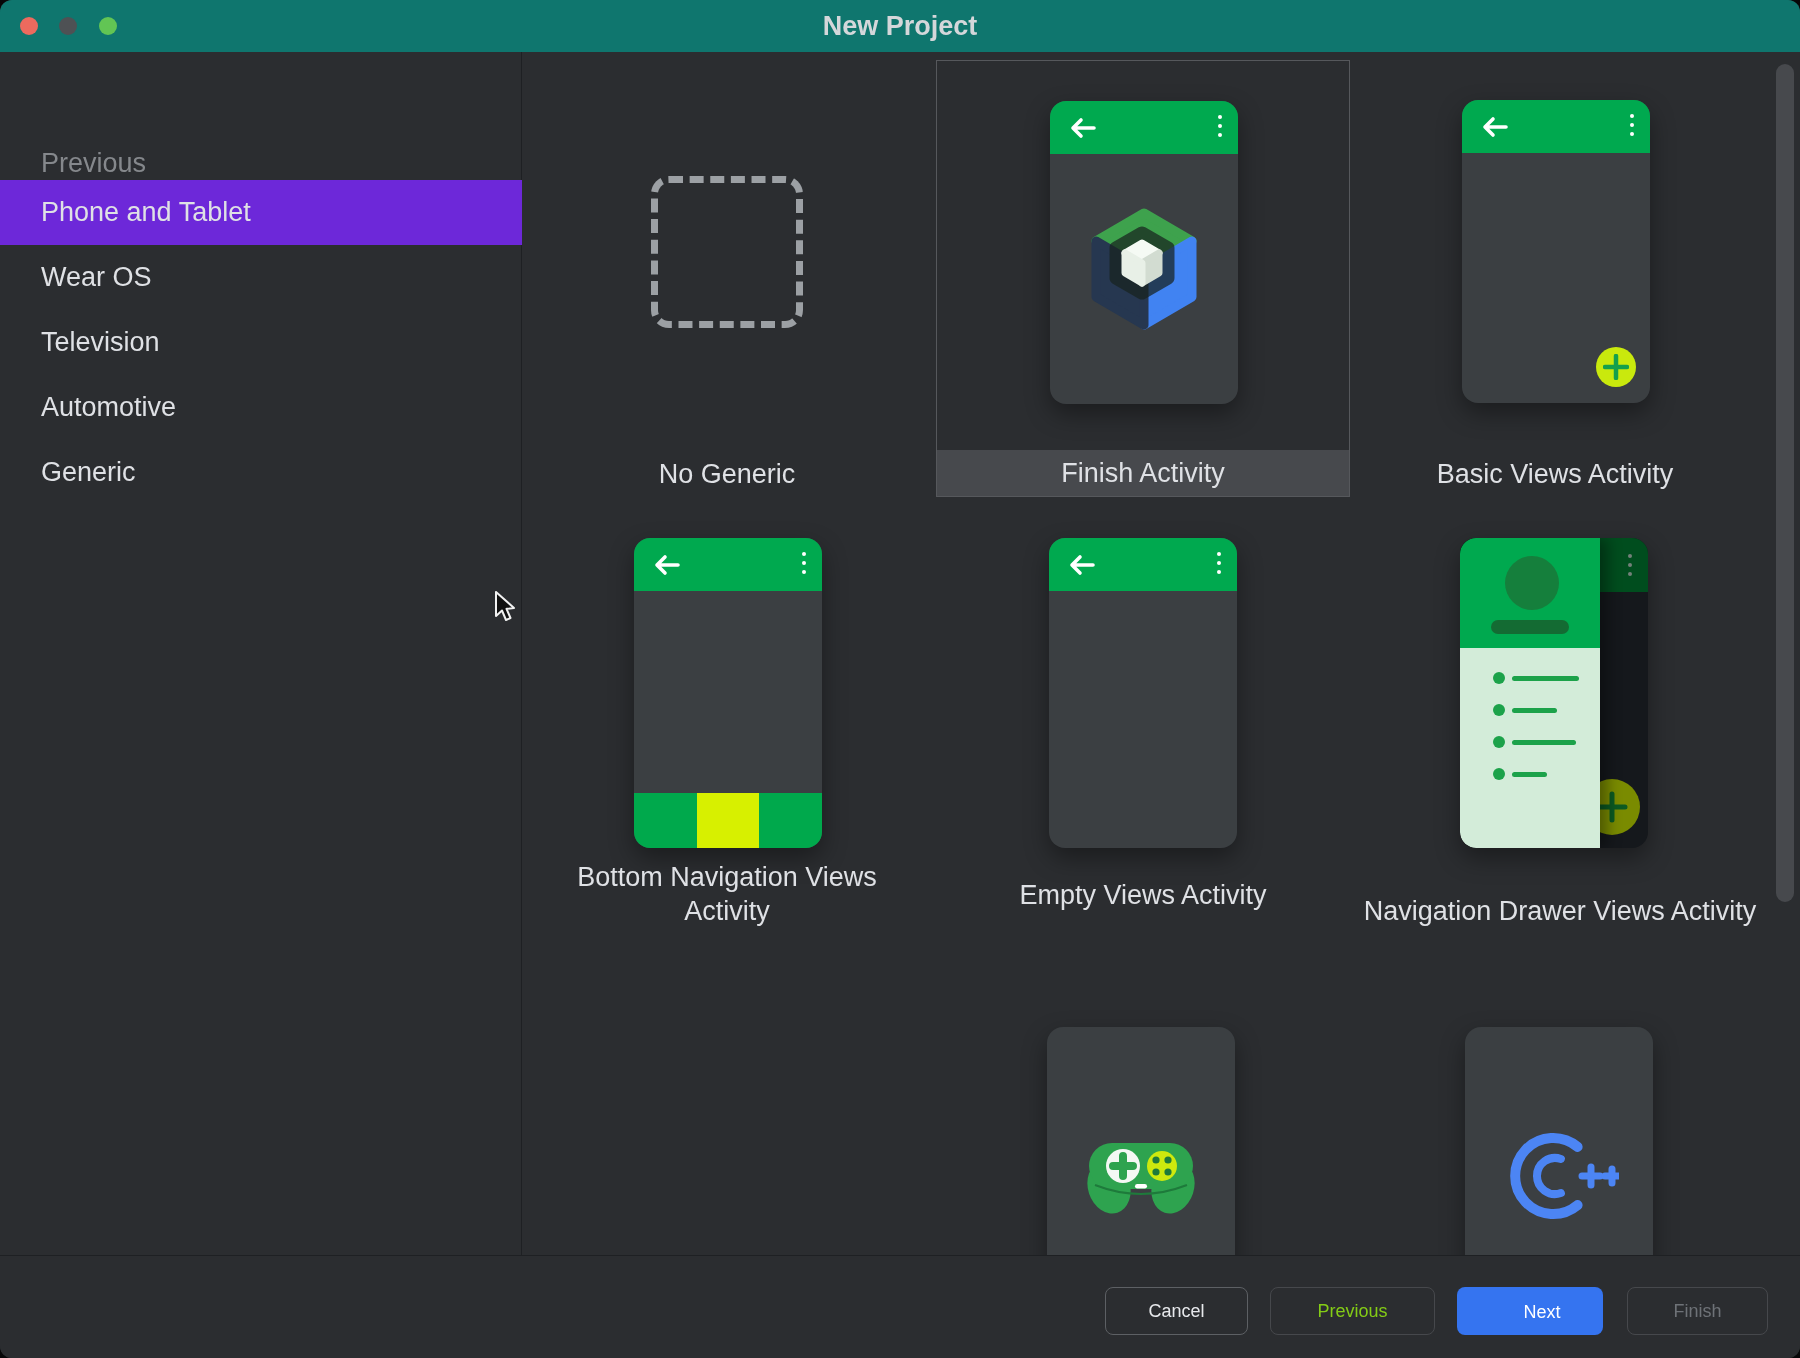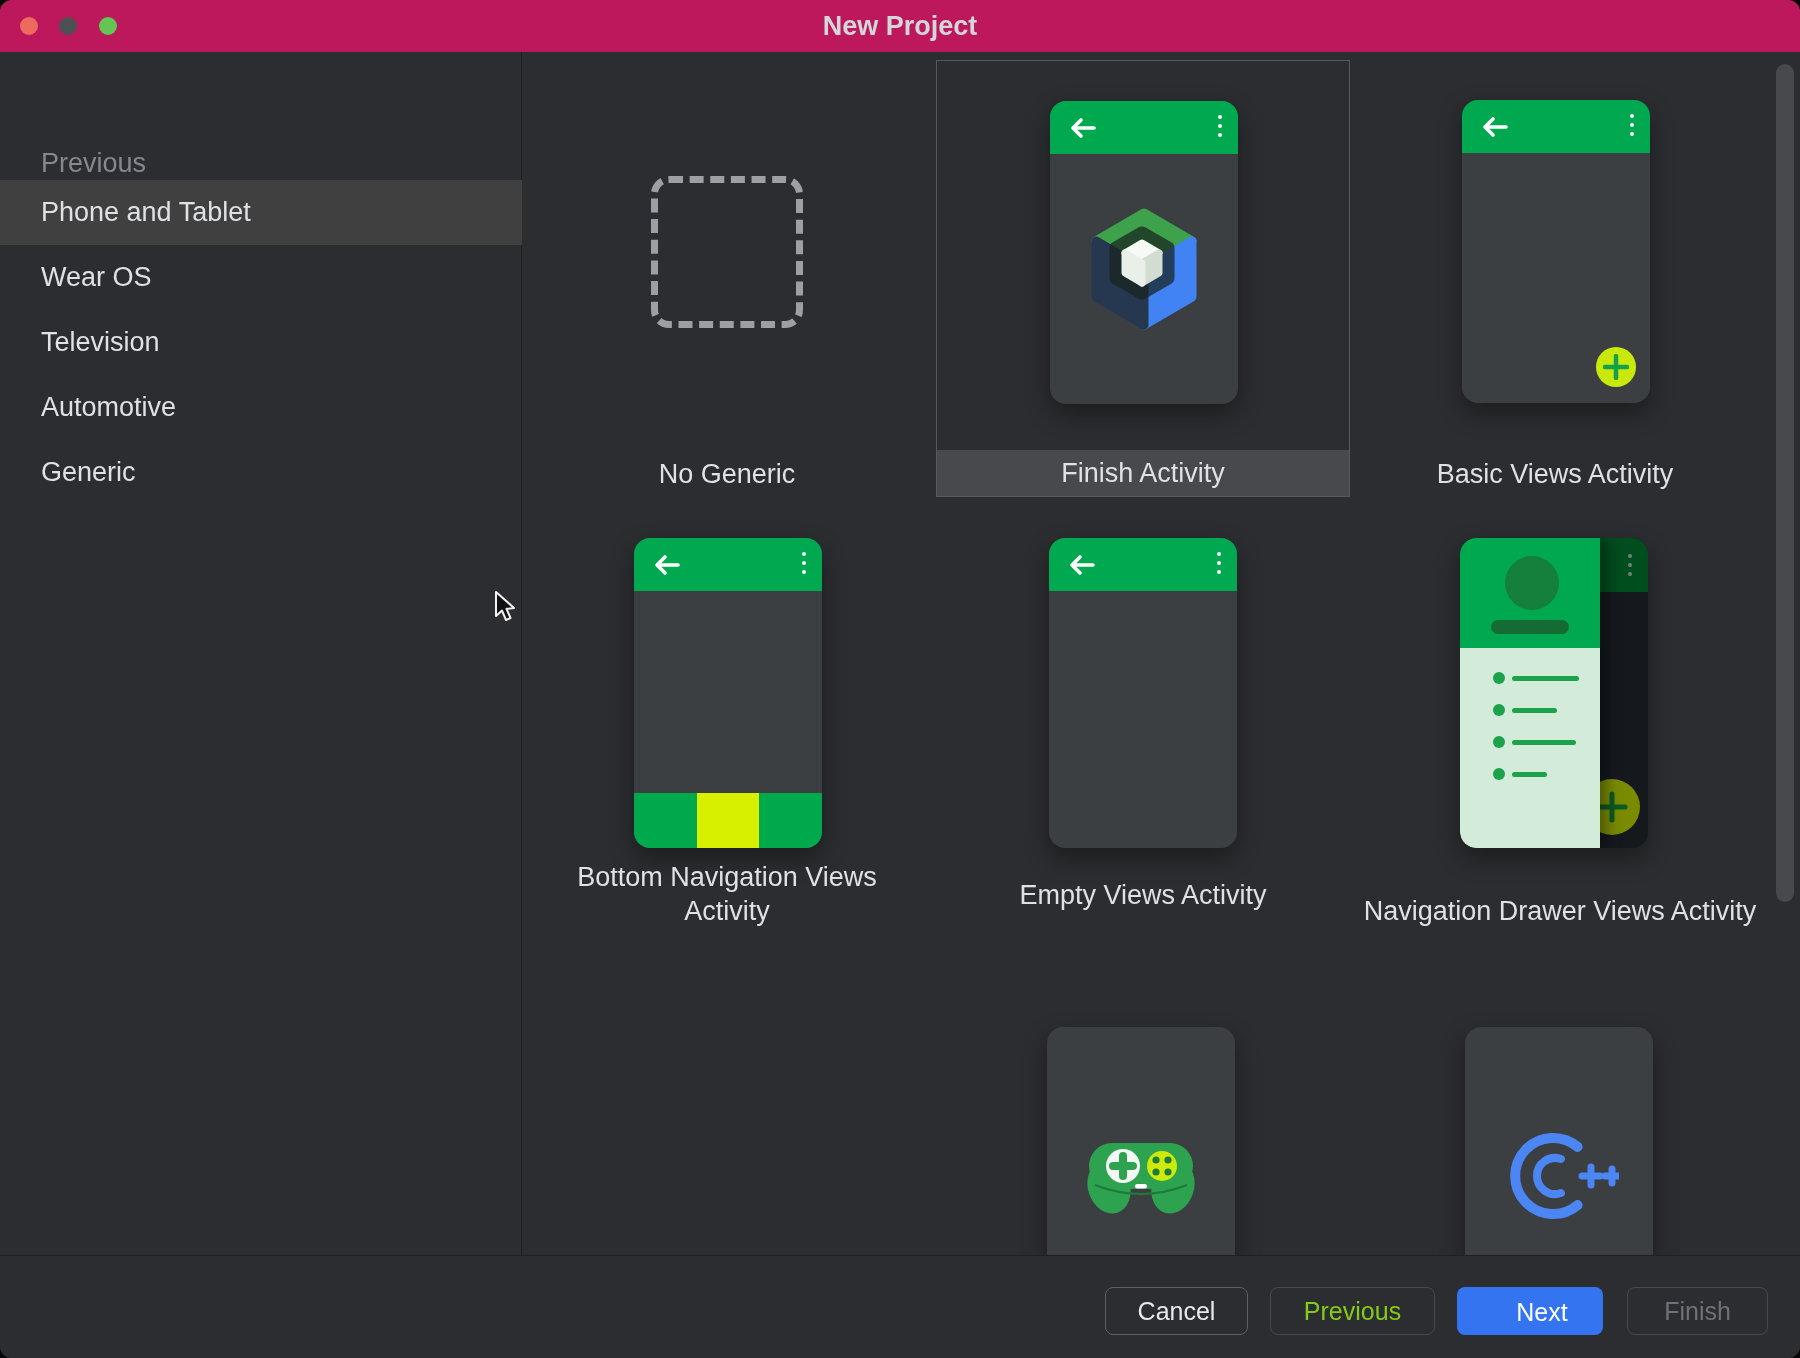--- a/index.html
+++ b/index.html
@@ -1,34 +1,34 @@
 <!DOCTYPE html>
 <html><head>
 <meta charset="utf-8">
 <style>
   html,body{margin:0;padding:0;background:#070708;}
   *{box-sizing:border-box;font-family:"Liberation Sans","DejaVu Sans",sans-serif;}
   #screen{position:relative;width:1800px;height:1358px;background:#070708;overflow:hidden;}
   #window{position:absolute;left:0;top:0;width:1800px;height:1358px;background:#2B2D30;border-radius:12px;overflow:hidden;}
 
   
-  #titlebar{position:absolute;left:0;top:0;width:100%;height:52px;background:#be185d;}
+  #titlebar{position:absolute;left:0;top:0;width:100%;height:52px;background:#0f766e;}
   .tl{position:absolute;top:17px;width:18px;height:18px;border-radius:50%;}
   #tl-close{left:20px;background:#EC6A5E;}
   #tl-min{left:59px;background:#4E5154;}
   #tl-zoom{left:99px;background:#62C554;}
   #window-title{position:absolute;left:0;top:0;width:100%;height:52px;line-height:52px;
     text-align:center;color:#D4D7DA;font-size:27px;font-weight:700;}
 
   
   #sidebar{position:absolute;left:0;top:52px;width:522px;height:1203px;border-right:1px solid #1E2023;}
   #sidebar-header{position:absolute;left:41px;top:96px;font-size:27px;color:#85888C;}
   .side-item{position:absolute;left:0;width:522px;height:65px;line-height:65px;padding-left:41px;
     font-size:27px;color:#DFE1E5;cursor:default;}
-  .side-item.selected{background:#404040;}
+  .side-item.selected{background:#6d28d9;}
 
   
   #content{position:absolute;left:523px;top:52px;width:1277px;height:1203px;}
   .card-label{position:absolute;color:#DFE1E5;font-size:27px;text-align:center;}
   .phone{position:absolute;width:188px;background:#3B3F42;border-radius:16px;overflow:hidden;
     box-shadow:0 10px 24px rgba(0,0,0,.38);}
   .phone-h1{height:303px;} .phone-h2{height:310px;}
   .phone-head{position:relative;width:100%;height:53px;background:#00A94F;}
   .back-arrow{position:absolute;left:18px;top:16px;}
   .kebab{position:absolute;right:16px;top:14px;display:flex;flex-direction:column;gap:5px;align-items:center;}
@@ -58,21 +58,21 @@
 
   
   #row3-clip{position:absolute;left:0;top:923px;width:1277px;height:280px;overflow:hidden;}
   .phone-h3{height:310px;border-radius:16px;}
 
   
   #scroll-thumb{position:absolute;left:1253px;top:12px;width:18px;height:838px;border-radius:9px;background:#47494D;}
 
   
   #footer{position:absolute;left:0;top:1255px;width:100%;height:103px;background:#2B2D30;border-top:1px solid #1E2023;}
-  .btn{position:absolute;top:31px;height:48px;border-radius:8px;font-size:25px;line-height:45px;
+  .btn{position:absolute;top:31px;height:48px;border-radius:8px;font-size:18px;line-height:45px;
     text-align:center;cursor:default;background:transparent;}
   #btn-cancel{left:1105px;width:143px;border:1.5px solid #5D6064;color:#E7E9EC;}
   #btn-previous{left:1270px;width:165px;border:1.5px solid #46484C;color:#84cc16;}
   #btn-next{left:1457px;width:146px;background:#3574F0;border:none;color:#FFFFFF;line-height:48px;padding-left:30px;}
   #btn-finish{left:1627px;width:141px;border:1.5px solid #46484C;color:#6E7277;}
 
   #cursor{position:absolute;left:494px;top:591px;}
 </style>
 </head>
 <body>

